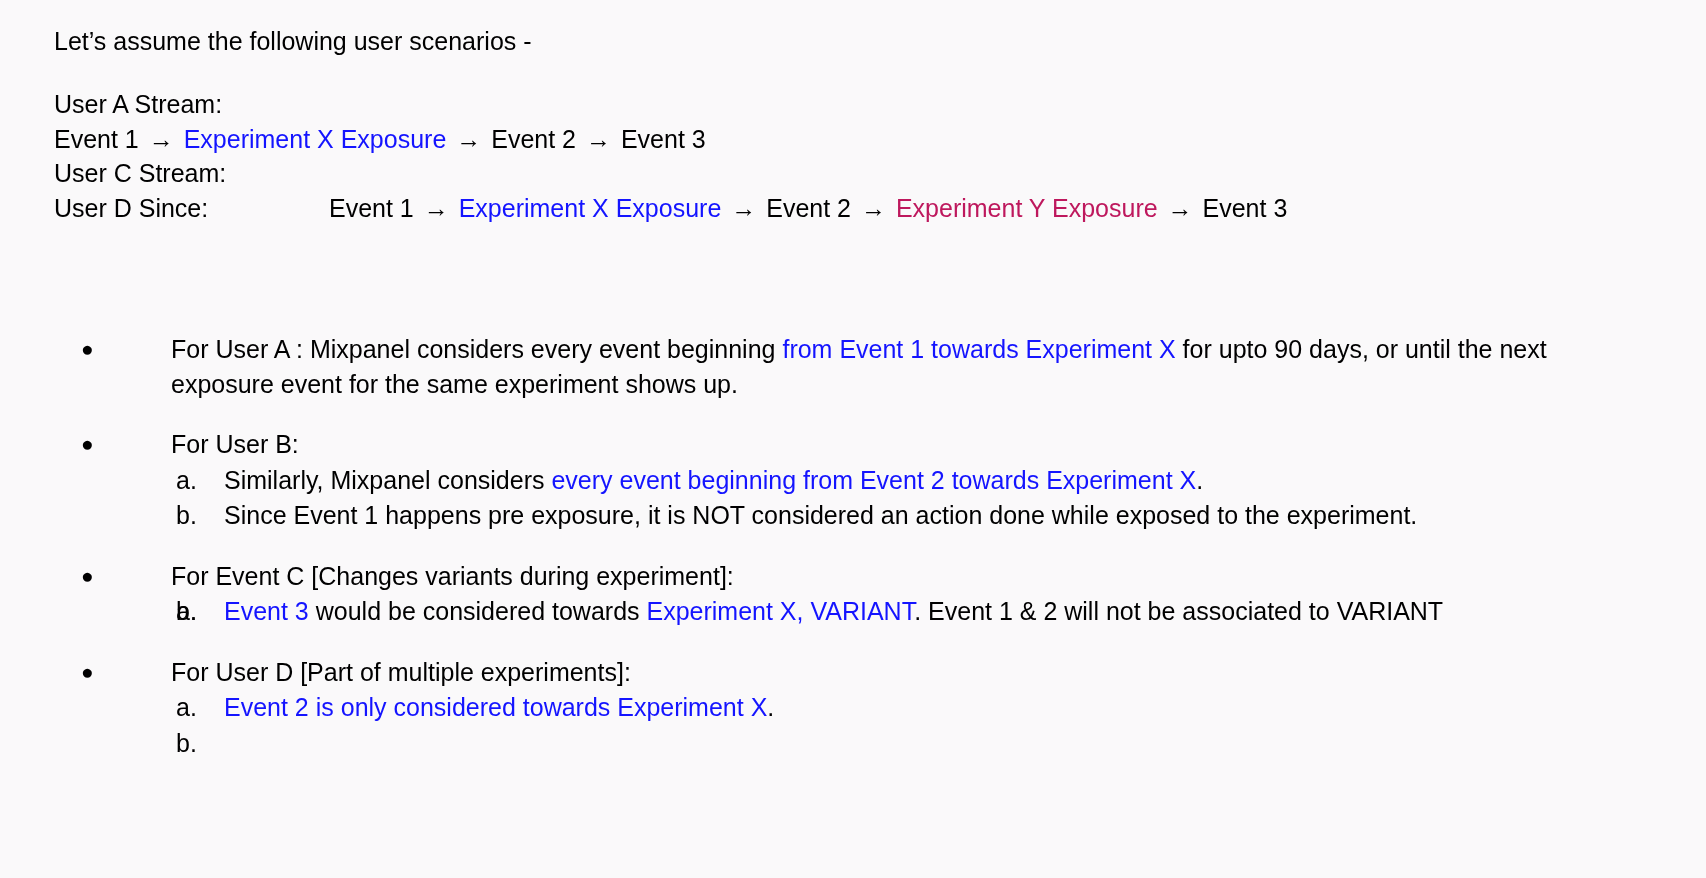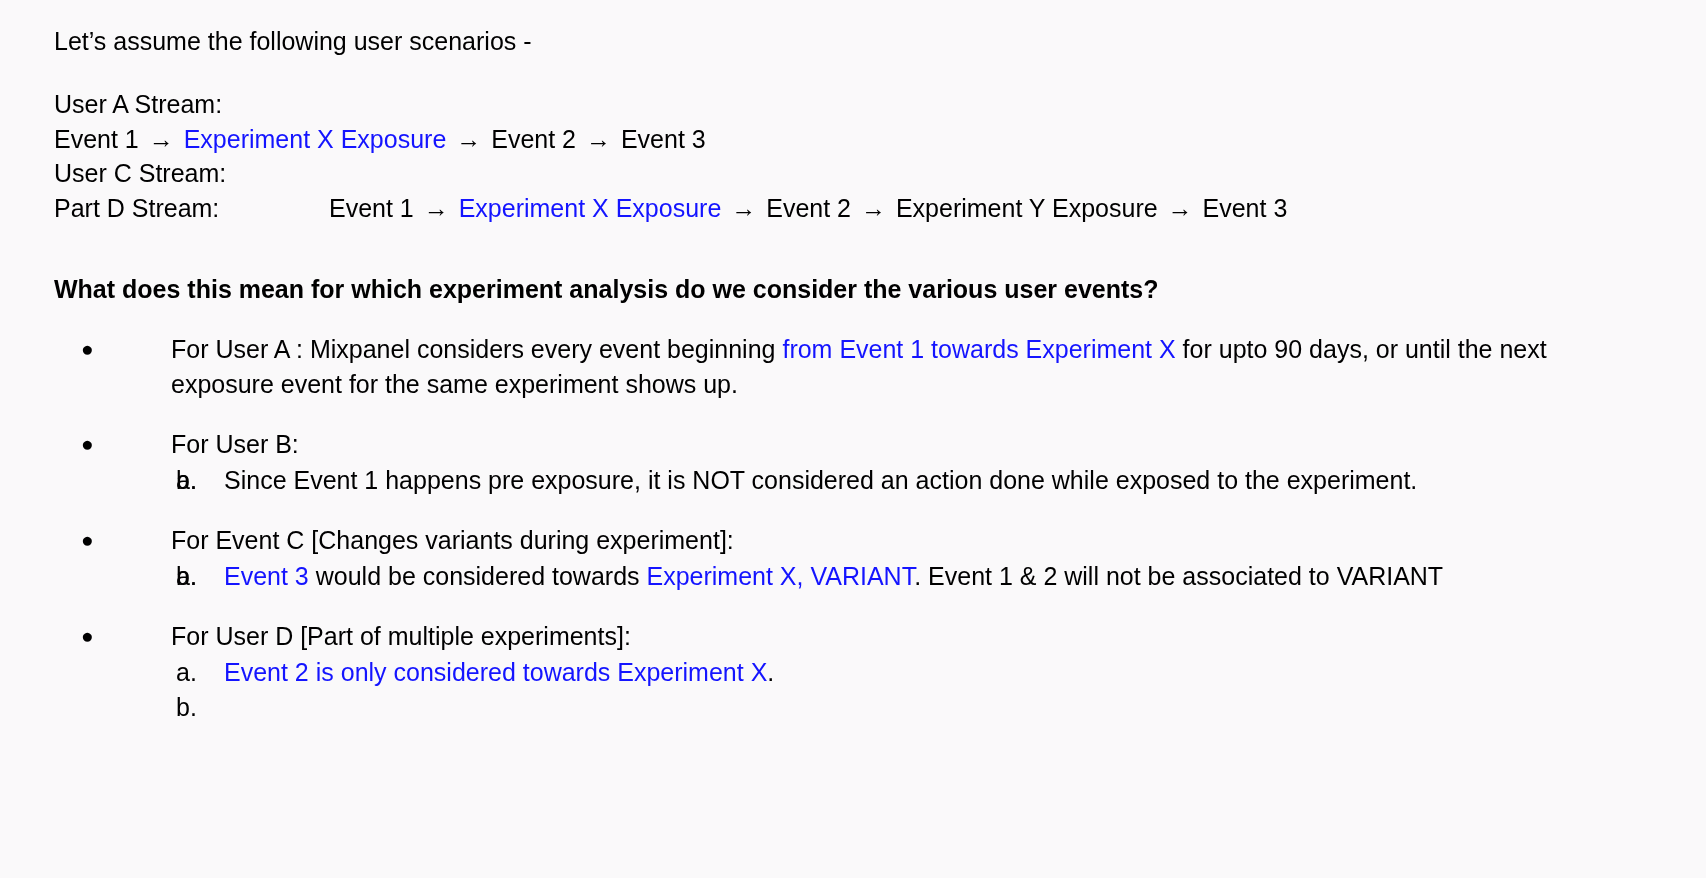--- a/index.html
+++ b/index.html
@@ -20,21 +20,21 @@
     position: relative;
     width: 1706px;
     height: 878px;
     background: #faf9fa;
     padding: 17px;
     box-sizing: border-box;
   }
 
   
   .blue { color: #1414ff; }
-  .magenta { color: #000000; }
+  .magenta { color: #be185d; }
   .black { color: #000000; }
 
   
   .intro {
     position: absolute;
     left: 54px;
     top: 24px;
     font-size: 25px;
     line-height: 34px;
     white-space: nowrap;
@@ -134,43 +134,41 @@
       <div class="stream-row">
         <span class="stream-label">User A Stream:</span>
       </div>
       <div class="stream-row">
         <span class="stream-seq"><span class="black">Event 1</span> <span class="black arrow">→</span> <span class="blue">Experiment X Exposure</span> <span class="black arrow">→</span> <span class="black">Event 2</span> <span class="black arrow">→</span> <span class="black">Event 3</span></span>
       </div>
       <div class="stream-row">
         <span class="stream-label">User C Stream:</span>
       </div>
       <div class="stream-row">
-        <span class="stream-label">Part D Stream:</span>
+        <span class="stream-label">User D Since:</span>
         <span class="stream-seq"><span class="black">Event 1</span> <span class="black arrow">→</span> <span class="blue">Experiment X Exposure</span> <span class="black arrow">→</span> <span class="black">Event 2</span> <span class="black arrow">→</span> <span class="magenta">Experiment Y Exposure</span> <span class="black arrow">→</span> <span class="black">Event 3</span></span>
       </div>
     </div>
 
-  <div class="question">
-    <span>What does this mean for which experiment analysis do we consider the various user events?</span>
-  </div>
 
   <div class="bullets" id="bullets-root">
       <div class="bullet-group">
         <div class="bullet-line">
           <span class="bullet-marker">●</span>
           <span class="bullet-text"><span class="black">For User A : Mixpanel considers every event beginning </span><span class="blue">from Event 1 towards Experiment X</span><span class="black"> for upto 90 days, or until the next exposure event for the same experiment shows up.</span></span>
         </div>
       </div>
       <div class="bullet-group">
         <div class="bullet-line">
           <span class="bullet-marker">●</span>
           <span class="bullet-text"><span class="black">For User B:</span></span>
         </div>
         <div class="sub-line">
           <span class="sub-marker">a.</span>
+          <span class="sub-text"><span class="black">Similarly, Mixpanel considers </span><span class="blue">every event beginning from Event 2 towards Experiment X</span><span class="black">.</span></span>
         </div>
         <div class="sub-line">
           <span class="sub-marker">b.</span>
           <span class="sub-text"><span class="black">Since Event 1 happens pre exposure, it is NOT considered an action done while exposed to the experiment.</span></span>
         </div>
       </div>
       <div class="bullet-group">
         <div class="bullet-line">
           <span class="bullet-marker">●</span>
           <span class="bullet-text"><span class="black">For Event C [Changes variants during experiment]:</span></span>

